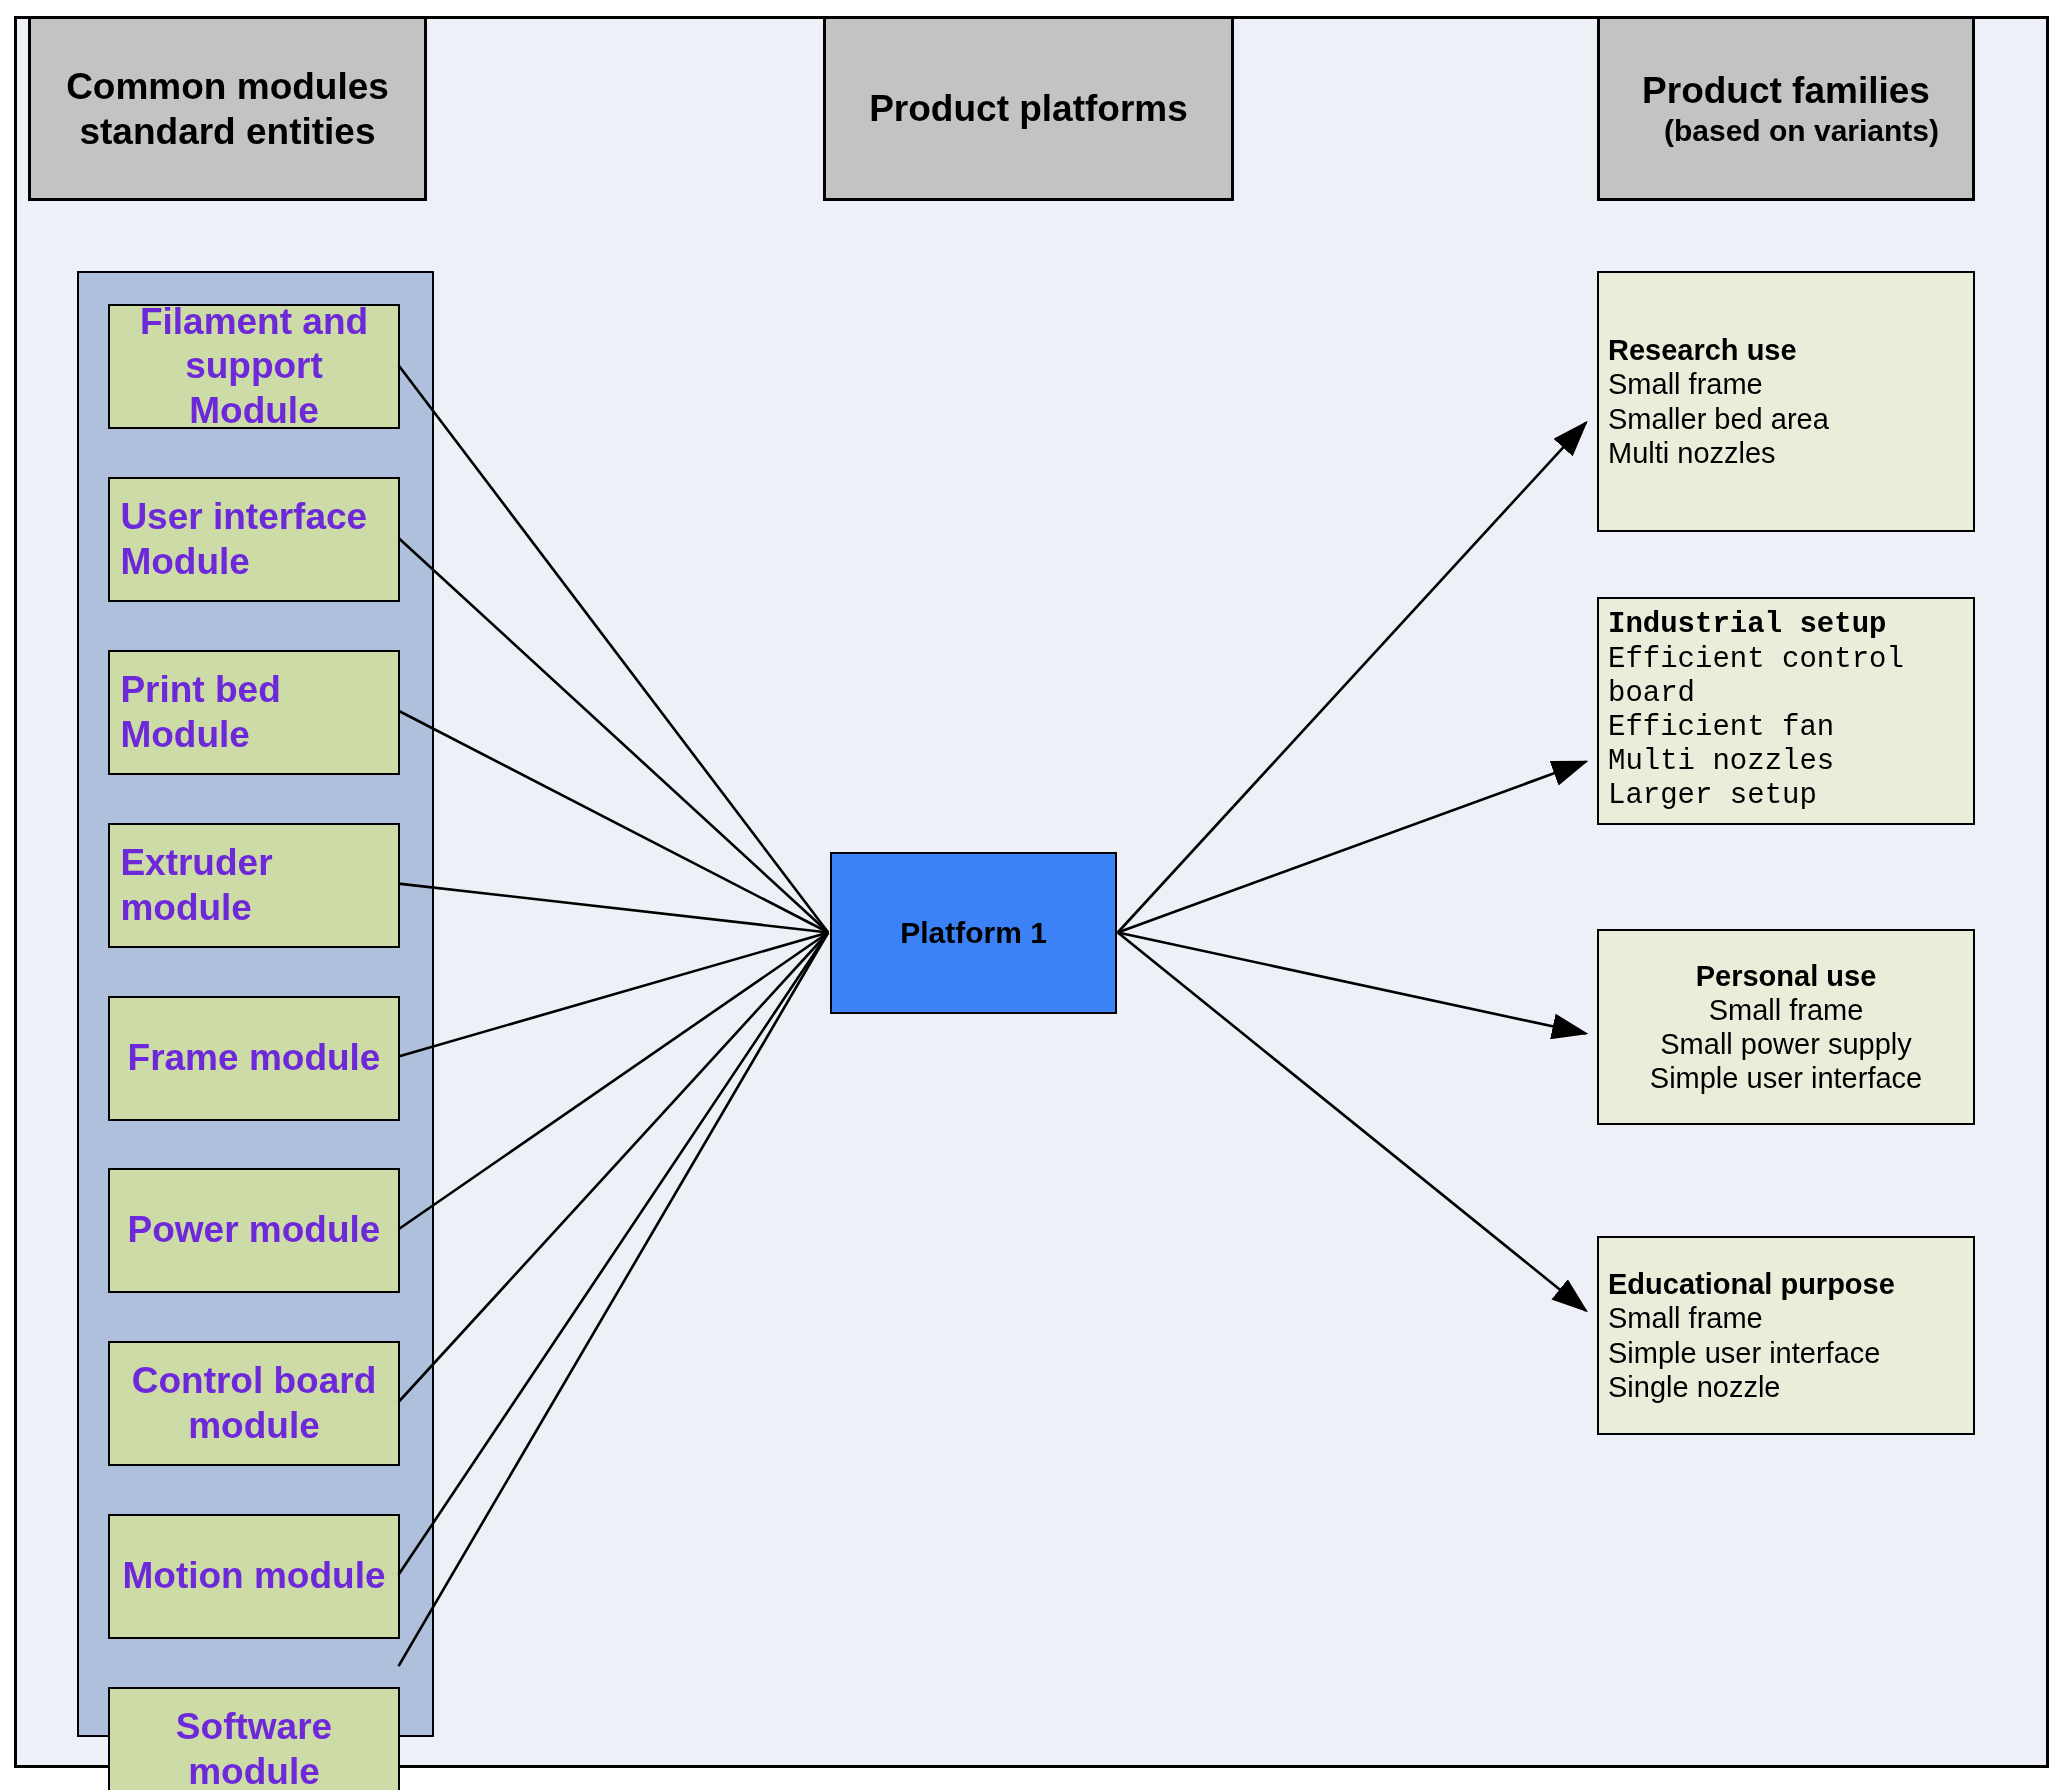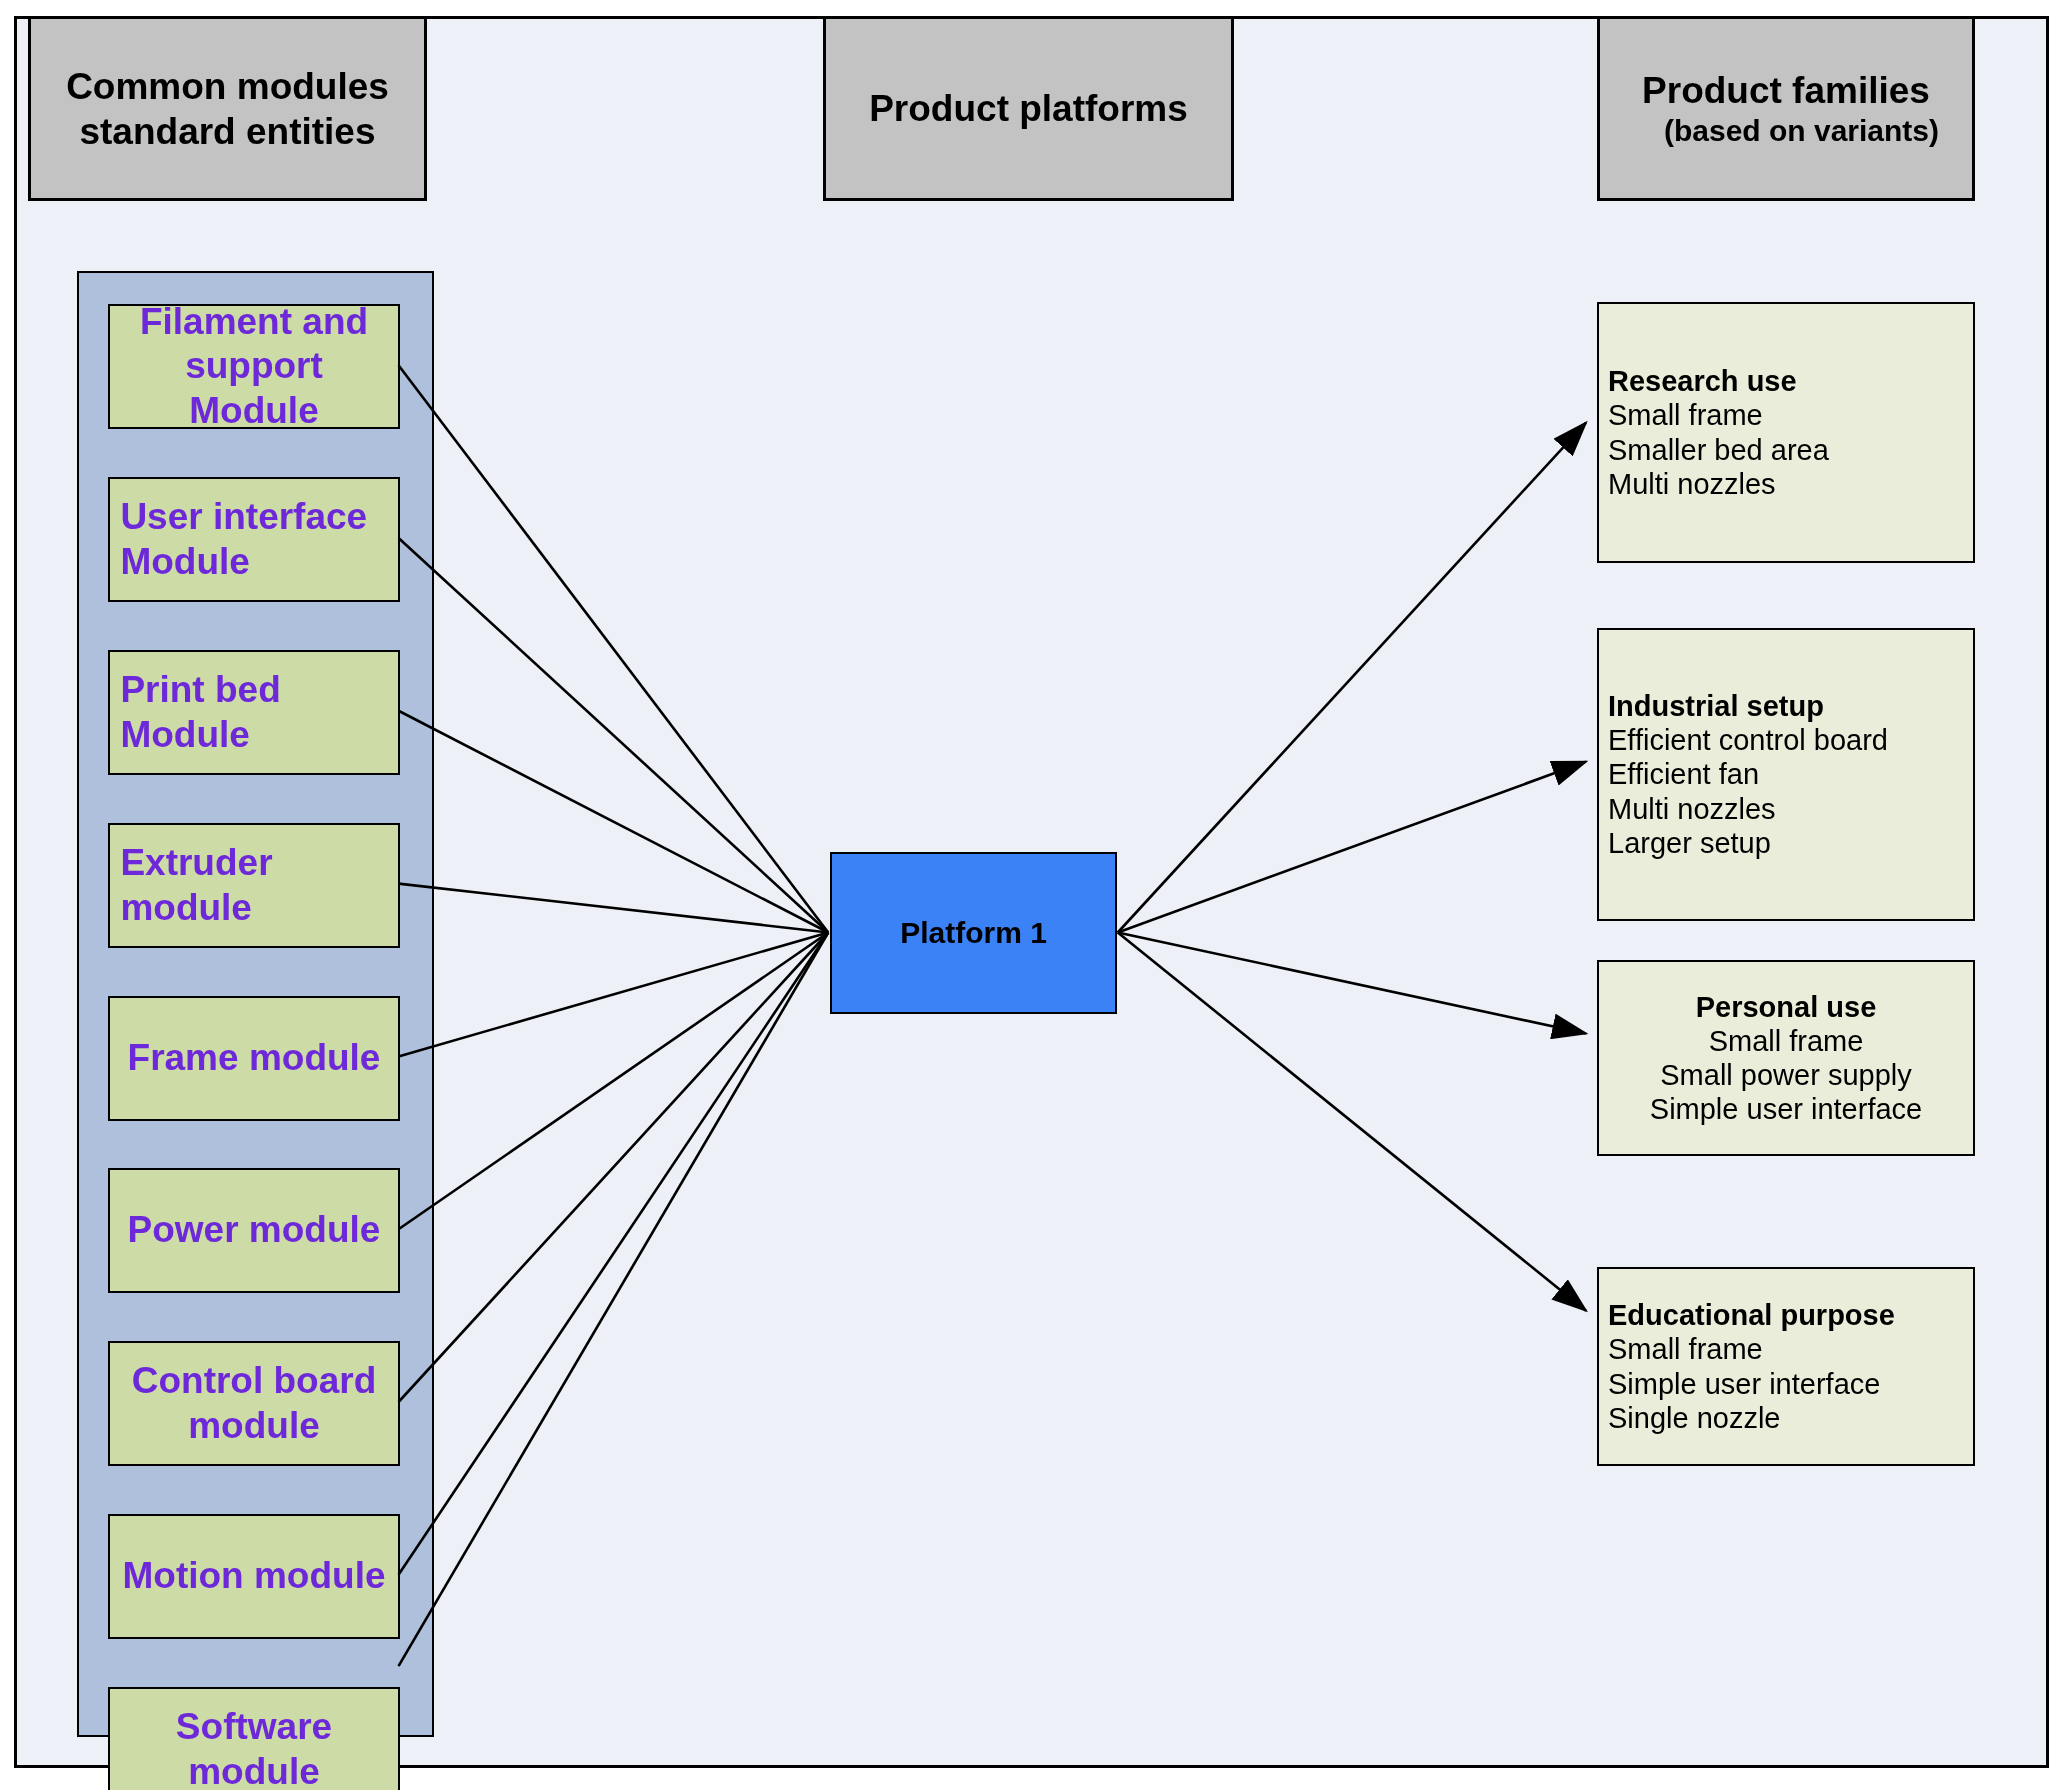--- a/index.html
+++ b/index.html
@@ -110,26 +110,25 @@
     background: #e9edd9;
     border: 2.6px solid #000000;
     box-sizing: border-box;
     padding: 0 9px;
     color: #000000;
     font-size: 29px;
     line-height: 1.18;
     display: flex;
     flex-direction: column;
     justify-content: center;
-    margin-top: 31px;
   }
   .family-title { font-weight: bold; }
   .family-item  { font-weight: normal; }
   #fam-research   { top: 271px;  height: 261px; }
-  #fam-industrial { top: 597px;  height: 293px; }
+  #fam-industrial { top: 597px;  height: 228px; font-family: Liberation Mono, monospace; }
   #fam-personal   { top: 929px; height: 196px; align-items: center; }
   #fam-education  { top: 1236px; height: 199px; }
   
   #links {
     position: absolute;
     left: 0; top: 0;
     width: 2066px; height: 1790px;
     pointer-events: none;
   }
 </style>

